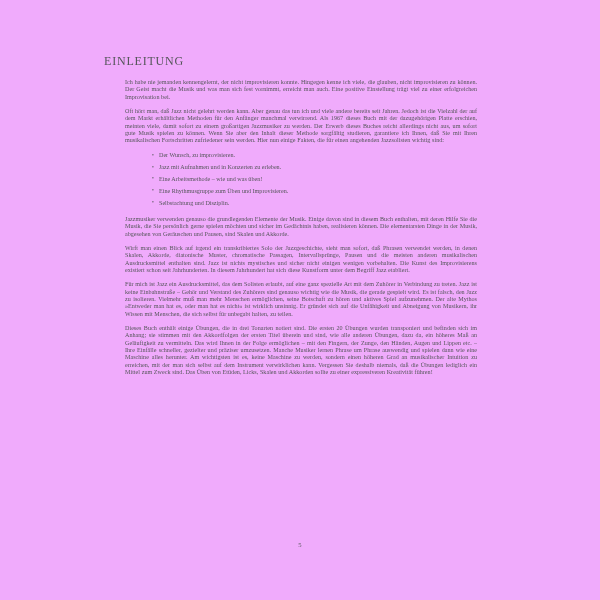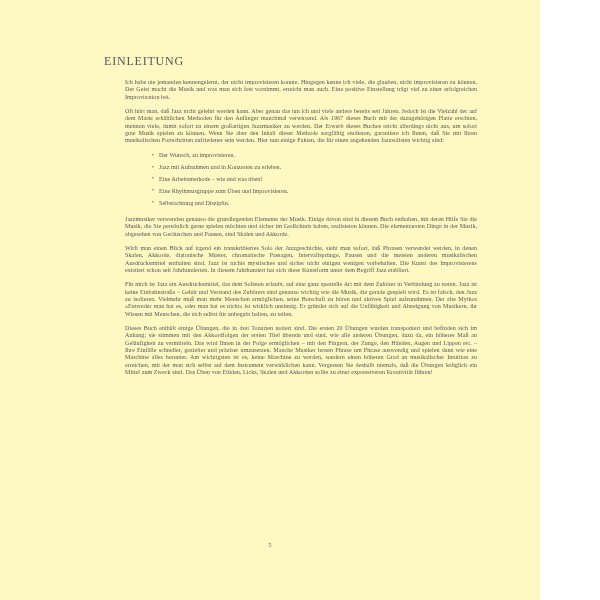--- a/index.html
+++ b/index.html
@@ -10,23 +10,23 @@
   body {
     width: 600px;
     height: 600px;
     overflow: hidden;
     font-family: "Liberation Serif", "DejaVu Serif", serif;
     color: #4a4a4a;
   }
 
   .page {
     position: relative;
-    width: 540px;
+    width: 600px;
     height: 600px;
-    background: #fef9c3;
+    background: #f0abfc;
     box-sizing: border-box;
   }
 
   .page-heading {
     position: absolute;
     left: 104px;
     top: 50px;
     font-size: 17px;
     letter-spacing: 0.8px;
     color: #55565a;

